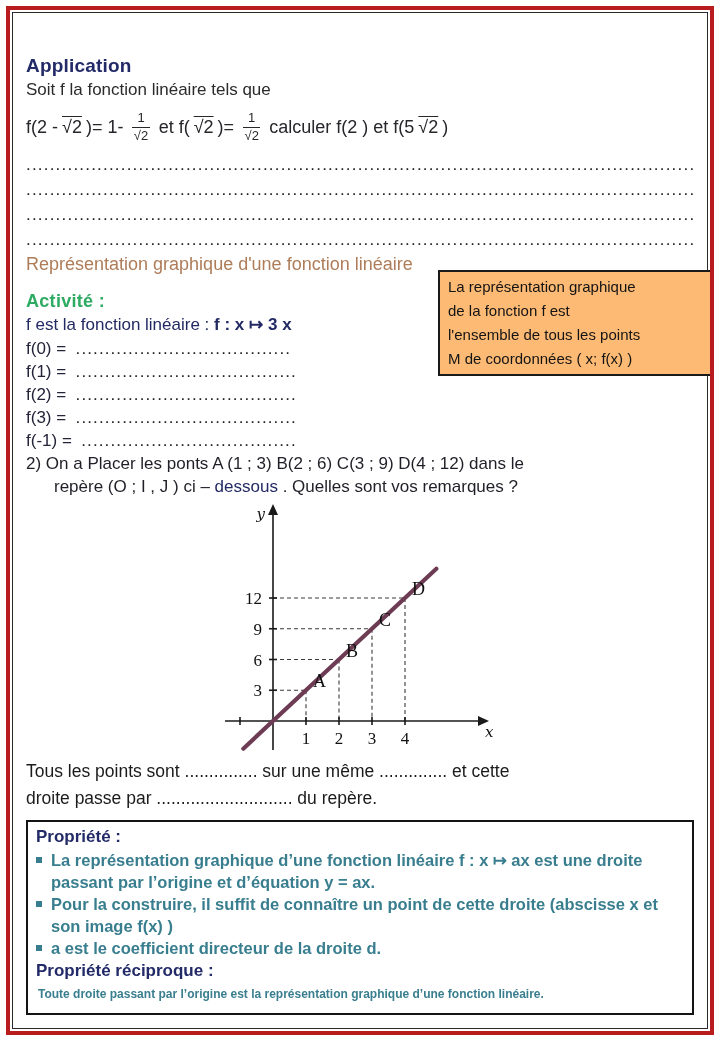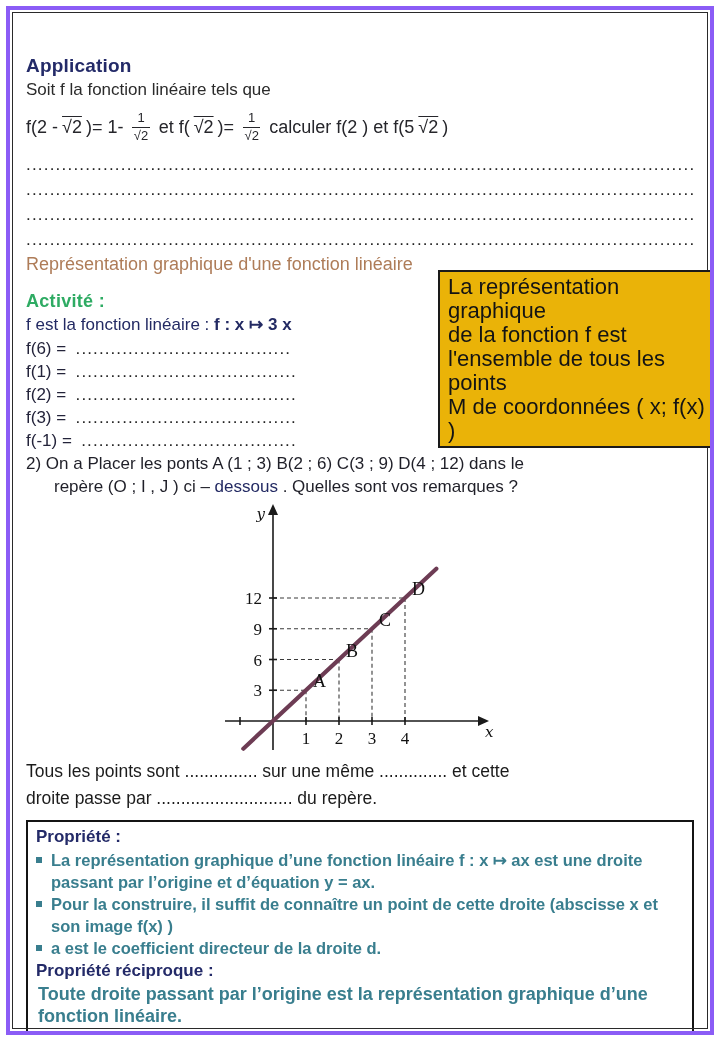--- a/index.html
+++ b/index.html
@@ -1,49 +1,49 @@
 <!DOCTYPE html>
 <html><head>
 <meta charset="utf-8">
 <style>
   html,body{margin:0;padding:0;background:#e8e8e8;}
   .outer{width:720px;height:1041px;background:#ffffff;box-sizing:border-box;padding:6px;font-family:"Liberation Sans",sans-serif;}
-  .frame{position:relative;height:100%;box-sizing:border-box;border:4px solid #8b5cf6;overflow:hidden;}
+  .frame{position:relative;height:100%;box-sizing:border-box;border:4px solid #b91c1c;overflow:hidden;}
   .innerline{position:absolute;inset:2px;border:1px solid #2a2a2a;pointer-events:none;}
   .content{padding:44px 16px 0 16px;}
   h1,h2,h3,p{margin:0;}
   .app-title{font-size:19px;font-weight:700;color:#232a68;line-height:24px;letter-spacing:.2px;}
   .body{font-size:17px;color:#2b2b2b;line-height:24px;}
   .formula{font-size:18px;color:#26262b;height:50px;display:flex;align-items:center;white-space:nowrap;gap:4px;}
   .rad{text-decoration:overline;}
   .frac{display:inline-block;text-align:center;line-height:1.1;font-size:13px;margin:0 5px;vertical-align:middle;}
   .frac .num{display:block;border-bottom:1.3px solid #222;padding:0 5px 1px;}
   .frac .den{display:block;padding-top:1px;}
   .dotline{font-size:17px;color:#222;line-height:25px;letter-spacing:1.2px;white-space:nowrap;overflow:hidden;}
   .red-head{font-size:18px;font-weight:400;color:#ae7c58;line-height:25px;}
   .green-head{font-size:18px;font-weight:700;color:#2eab63;line-height:24px;letter-spacing:.3px;margin-top:12px;}
   .navy{color:#232a63;}
   .navyline{font-size:17px;color:#232a63;line-height:24px;}
   .fline{font-size:17px;color:#23233a;line-height:23px;white-space:nowrap;}
   .fline .dots{letter-spacing:1.1px;color:#222;}
   .q2{color:#1f1f28;line-height:23px;}
   .indent{padding-left:28px;}
-  .notebox{position:absolute;left:428px;top:260px;width:260px;border:2px solid #1a1a1a;background:#eab308;padding:3px 8px;font-size:22px;line-height:24px;color:#141414;}
+  .notebox{position:absolute;left:428px;top:260px;width:260px;border:2px solid #1a1a1a;background:#fdba74;padding:3px 8px;font-size:15px;line-height:24px;color:#141414;}
   .graph-wrap{margin:4px 0 0 195px;}
   .gdash{stroke:#3b3b3b;stroke-width:1.1;stroke-dasharray:4 3;}
   .gax{stroke:#1a1a1a;stroke-width:1.6;}
   .gtick{font-family:"Liberation Serif",serif;font-size:17px;fill:#111;}
   .gpt{font-family:"Liberation Serif",serif;font-size:18px;fill:#111;}
   .gaxlbl{font-family:"DejaVu Serif",serif;font-style:italic;font-size:15px;fill:#111;}
   .remark{font-size:17.5px;color:#1b1b1b;line-height:27px;}
   .propbox{margin-top:8px;border:2.5px solid #141414;padding:3px 10px 8px 8px;}
   .pb-head{font-size:17px;font-weight:700;color:#232a68;line-height:24px;}
   .pitem{display:flex;gap:9px;font-size:16.5px;font-weight:700;color:#397e8e;line-height:22px;}
   .pitem .sq{flex:0 0 auto;width:6px;height:6px;background:#397e8e;margin-top:8px;}
-  .pb-text{font-size:18px;font-weight:700;color:#397e8e;line-height:22px;padding-left:2px;}
+  .pb-text{font-size:12px;font-weight:700;color:#397e8e;line-height:22px;padding-left:2px;}
 </style>
 </head>
 <body>
 
 <div class="outer">
   <div class="frame">
     <div class="innerline"></div>
 
     <div class="content">
 
@@ -73,21 +73,21 @@
       <div class="dotline">........................................................................................................................</div>
       <div class="dotline">........................................................................................................................</div>
       <div class="dotline">........................................................................................................................</div>
       <div class="dotline">........................................................................................................................</div>
 
       <h2 class="red-head">Représentation graphique d'une fonction linéaire</h2>
       <h3 class="green-head">Activité :</h3>
 
       <p class="navyline"><span>f est la fonction linéaire : </span><b>f : x ↦ 3 x</b></p>
 
-      <div class="fline"><span>f(6) =</span>&nbsp; <span class="dots">.....................................</span></div>
+      <div class="fline"><span>f(0) =</span>&nbsp; <span class="dots">.....................................</span></div>
       <div class="fline"><span>f(1) =</span>&nbsp; <span class="dots">......................................</span></div>
       <div class="fline"><span>f(2) =</span>&nbsp; <span class="dots">......................................</span></div>
       <div class="fline"><span>f(3) =</span>&nbsp; <span class="dots">......................................</span></div>
       <div class="fline"><span>f(-1) =</span>&nbsp; <span class="dots">.....................................</span></div>
 
       <p class="body q2">2) On a Placer les ponts A (1 ; 3)  B(2 ; 6)  C(3 ; 9)  D(4 ; 12) dans le</p>
       <p class="body q2 indent"><span>repère (O ;  I , J )  ci – </span><span class="navy">dessous</span><span> .  Quelles sont vos remarques ?</span></p>
 
       <div class="graph-wrap">
         <svg id="graph-svg" width="290" height="252">

